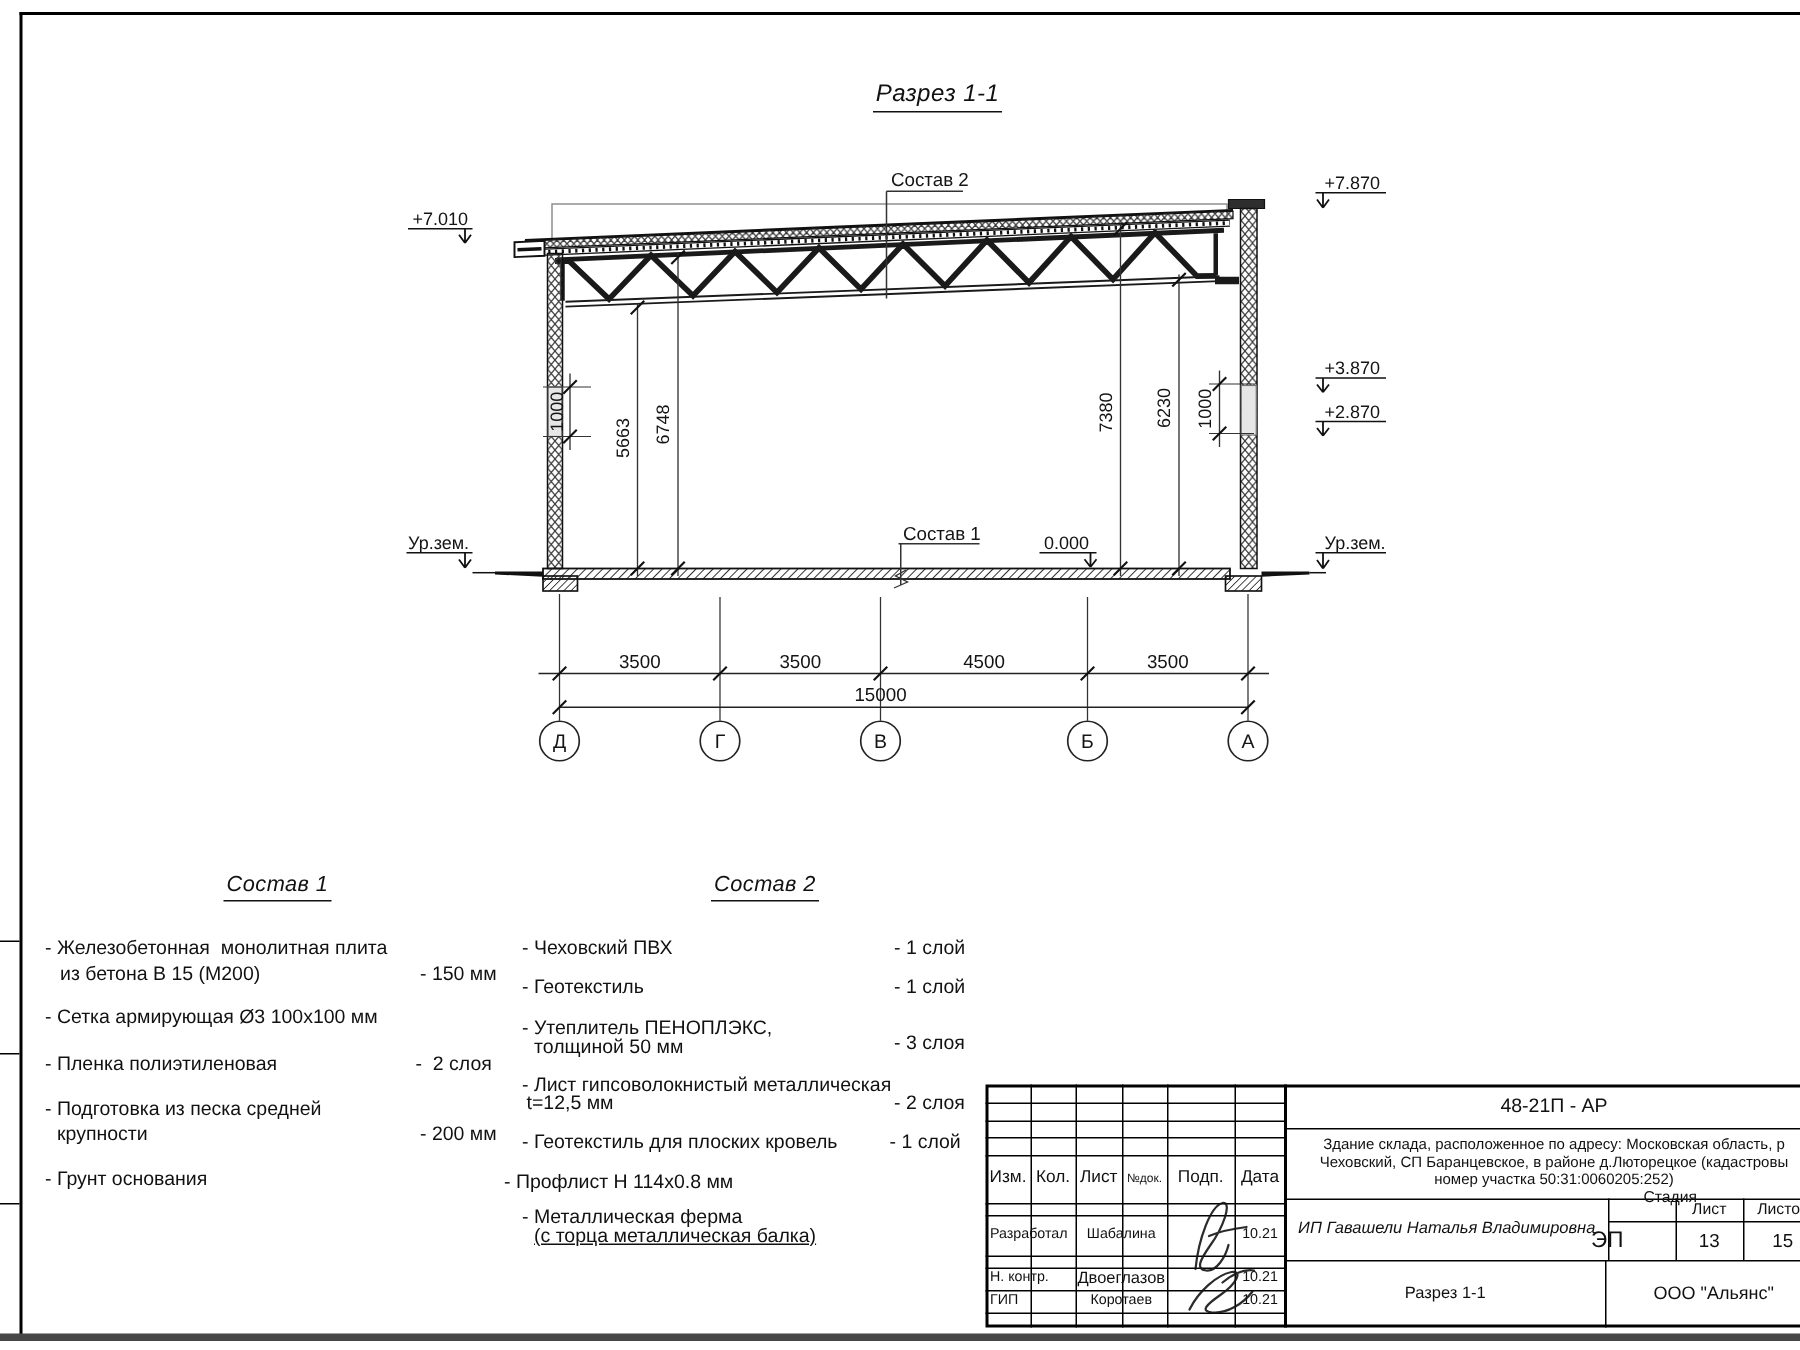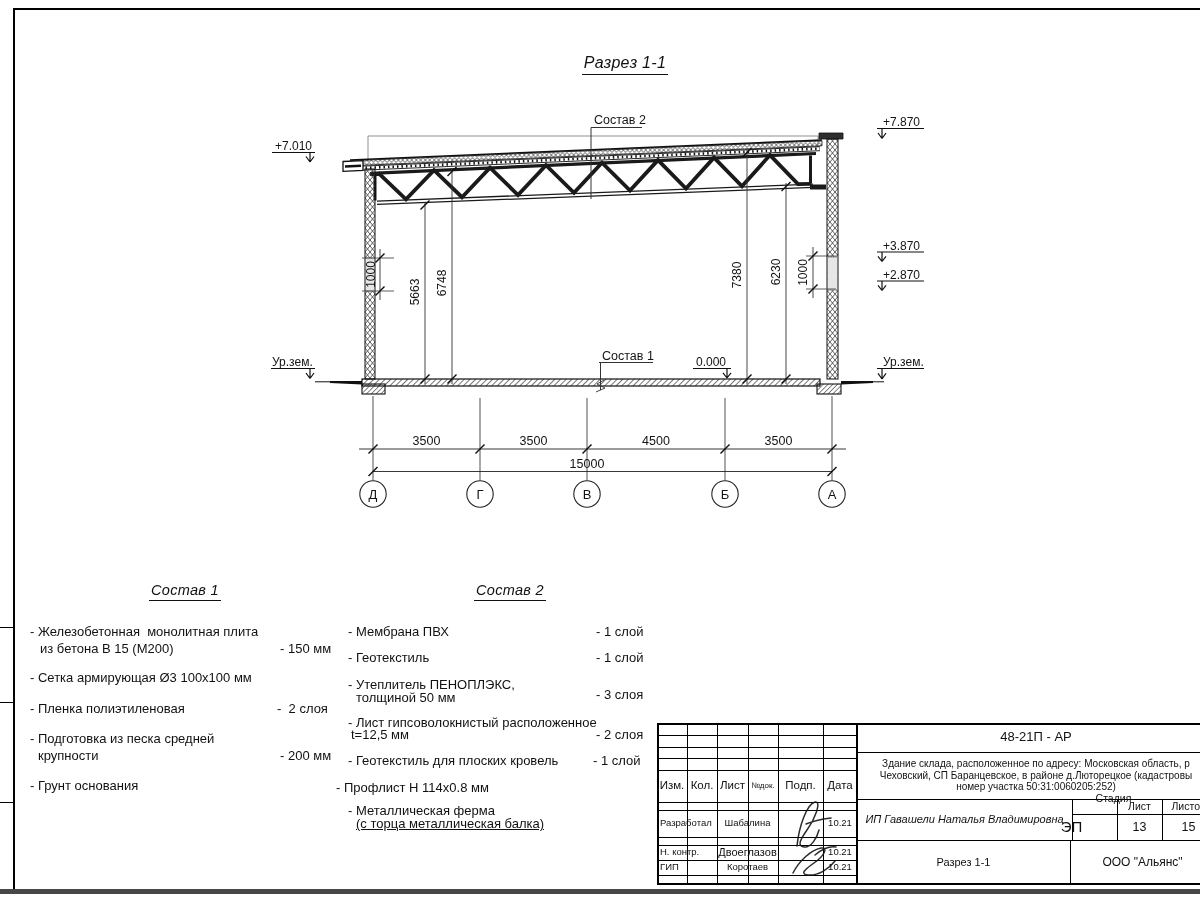--- a/index.html
+++ b/index.html
@@ -214,28 +214,28 @@
     <div class="li" style="left:30px;top:731px;">- Подготовка из песка средней</div>
     <div class="li" style="left:38px;top:748px;">крупности</div>
     <div class="li" style="left:280px;top:748px;">- 200 мм</div>
     <div class="li" style="left:30px;top:778px;">- Грунт основания</div>
   </div>
 
   <div>
     <div class="ltitle" style="left:450px;top:582px;width:120px;">
       <span class="utitle" style="font-size:14.5px;">Состав 2</span>
     </div>
-    <div class="li" style="left:348px;top:624px;">- Мембрана ПВХ</div>
+    <div class="li" style="left:348px;top:624px;">- Чеховский ПВХ</div>
     <div class="li" style="left:596px;top:624px;">- 1 слой</div>
     <div class="li" style="left:348px;top:650px;">- Геотекстиль</div>
     <div class="li" style="left:596px;top:650px;">- 1 слой</div>
     <div class="li" style="left:348px;top:677px;">- Утеплитель ПЕНОПЛЭКС,</div>
     <div class="li" style="left:356px;top:690px;">толщиной 50 мм</div>
     <div class="li" style="left:596px;top:687px;">- 3 слоя</div>
-    <div class="li" style="left:348px;top:715px;">- Лист гипсоволокнистый расположенное</div>
+    <div class="li" style="left:348px;top:715px;">- Лист гипсоволокнистый металлическая</div>
     <div class="li" style="left:351px;top:727px;">t=12,5 мм</div>
     <div class="li" style="left:596px;top:727px;">- 2 слоя</div>
     <div class="li" style="left:348px;top:753px;">- Геотекстиль для плоских кровель</div>
     <div class="li" style="left:593px;top:753px;">- 1 слой</div>
     <div class="li" style="left:336px;top:780px;">- Профлист Н 114х0.8 мм</div>
     <div class="li" style="left:348px;top:803px;">- Металлическая ферма</div>
     <div class="li" style="left:356px;top:816px;text-decoration:underline;">(с торца металлическая балка)</div>
   </div>
 
   <div class="stamp">

